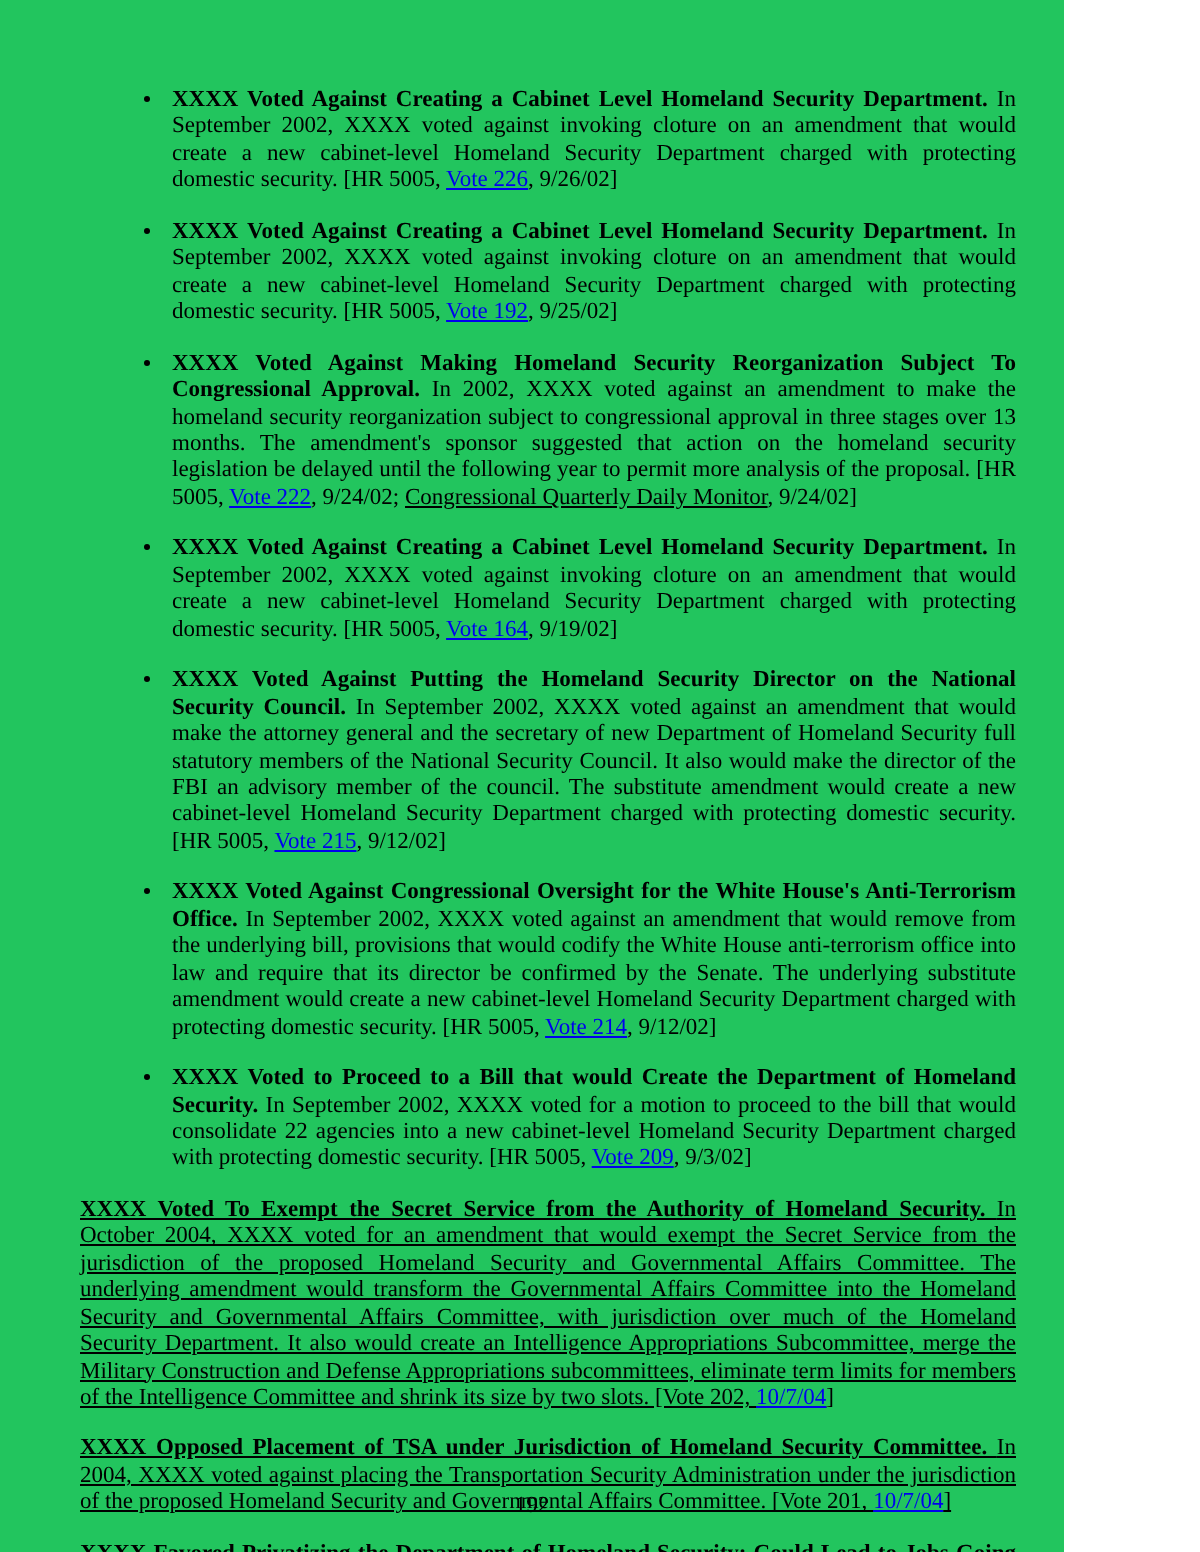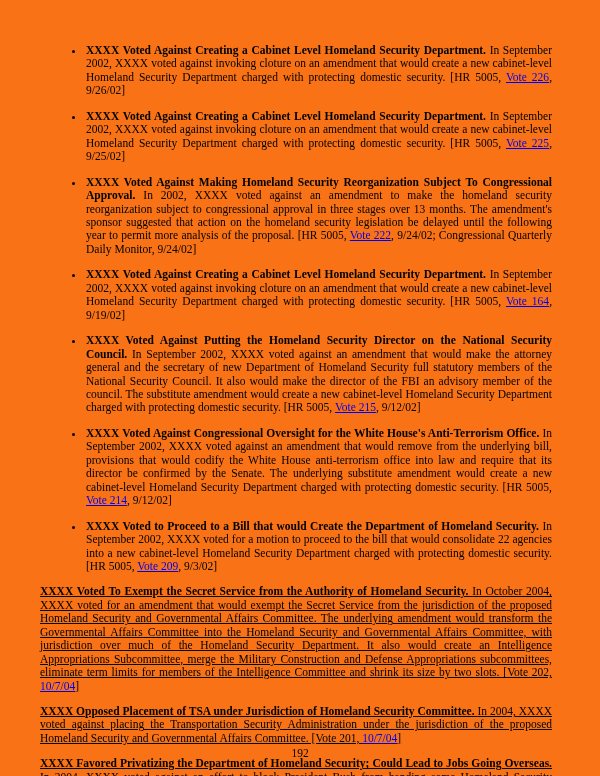--- a/index.html
+++ b/index.html
@@ -2,48 +2,48 @@
 <html><head>
 <meta charset="utf-8">
 <style>
   html, body {
     margin: 0;
     padding: 0;
     background: #ffffff;
   }
   .page {
     position: relative;
-    width: 600px;
+    width: 532px;
     height: 776px;
     box-sizing: border-box;
-    background: #f97316;
+    background: #22c55e;
     color: #000000;
     font-family: "Liberation Serif", "DejaVu Serif", serif;
     font-size: 11.5px;
     line-height: 1.17;
-    padding: 44px 48px 30px 40px;
+    padding: 44px 24px 30px 40px;
     overflow: hidden;
   }
   ul.bullets {
     margin: 0;
     padding: 0 0 0 45px;
     list-style: disc outside;
   }
   ul.bullets li {
     margin: 0 0 12px 0;
     padding-left: 1px;
     text-align: justify;
   }
   p.para {
     margin: 12px 0;
     text-align: justify;
     text-decoration: underline;
   }
   .b { font-weight: bold; }
-  .ul { }
+  .ul { text-decoration: underline; }
   a.link {
     color: #0000EE;
     text-decoration: underline;
     cursor: pointer;
   }
   .footer {
     position: absolute;
     left: 0;
     right: 0;
     bottom: 16px;
@@ -51,21 +51,21 @@
     font-size: 11.5px;
   }
 </style>
 </head>
 <body>
 
 <div class="page">
 
   <ul class="bullets">
     <li><span class="b">XXXX Voted Against Creating a Cabinet Level Homeland Security Department. </span><span>In September 2002, XXXX voted against invoking cloture on an amendment that would create a new cabinet-level Homeland Security Department charged with protecting domestic security. [HR 5005, </span><a class="link" href="#">Vote 226</a><span>, 9/26/02]</span></li>
-    <li><span class="b">XXXX Voted Against Creating a Cabinet Level Homeland Security Department. </span><span>In September 2002, XXXX voted against invoking cloture on an amendment that would create a new cabinet-level Homeland Security Department charged with protecting domestic security. [HR 5005, </span><a class="link" href="#">Vote 225</a><span>, 9/25/02]</span></li>
+    <li><span class="b">XXXX Voted Against Creating a Cabinet Level Homeland Security Department. </span><span>In September 2002, XXXX voted against invoking cloture on an amendment that would create a new cabinet-level Homeland Security Department charged with protecting domestic security. [HR 5005, </span><a class="link" href="#">Vote 192</a><span>, 9/25/02]</span></li>
     <li><span class="b">XXXX Voted Against Making Homeland Security Reorganization Subject To Congressional Approval. </span><span>In 2002, XXXX voted against an amendment to make the homeland security reorganization subject to congressional approval in three stages over 13 months. The amendment's sponsor suggested that action on the homeland security legislation be delayed until the following year to permit more analysis of the proposal. [HR 5005, </span><a class="link" href="#">Vote 222</a><span>, 9/24/02; </span><span class="ul">Congressional Quarterly Daily Monitor</span><span>, 9/24/02]</span></li>
     <li><span class="b">XXXX Voted Against Creating a Cabinet Level Homeland Security Department. </span><span>In September 2002, XXXX voted against invoking cloture on an amendment that would create a new cabinet-level Homeland Security Department charged with protecting domestic security. [HR 5005, </span><a class="link" href="#">Vote 164</a><span>, 9/19/02]</span></li>
     <li><span class="b">XXXX Voted Against Putting the Homeland Security Director on the National Security Council. </span><span>In September 2002, XXXX voted against an amendment that would make the attorney general and the secretary of new Department of Homeland Security full statutory members of the National Security Council. It also would make the director of the FBI an advisory member of the council. The substitute amendment would create a new cabinet-level Homeland Security Department charged with protecting domestic security. [HR 5005, </span><a class="link" href="#">Vote 215</a><span>, 9/12/02]</span></li>
     <li><span class="b">XXXX Voted Against Congressional Oversight for the White House's Anti-Terrorism Office. </span><span>In September 2002, XXXX voted against an amendment that would remove from the underlying bill, provisions that would codify the White House anti-terrorism office into law and require that its director be confirmed by the Senate. The underlying substitute amendment would create a new cabinet-level Homeland Security Department charged with protecting domestic security. [HR 5005, </span><a class="link" href="#">Vote 214</a><span>, 9/12/02]</span></li>
     <li><span class="b">XXXX Voted to Proceed to a Bill that would Create the Department of Homeland Security. </span><span>In September 2002, XXXX voted for a motion to proceed to the bill that would consolidate 22 agencies into a new cabinet-level Homeland Security Department charged with protecting domestic security. [HR 5005, </span><a class="link" href="#">Vote 209</a><span>, 9/3/02]</span></li>
   </ul>
 
   <p class="para"><span class="b">XXXX Voted To Exempt the Secret Service from the Authority of Homeland Security. </span><span>In October 2004, XXXX voted for an amendment that would exempt the Secret Service from the jurisdiction of the proposed Homeland Security and Governmental Affairs Committee. The underlying amendment would transform the Governmental Affairs Committee into the Homeland Security and Governmental Affairs Committee, with jurisdiction over much of the Homeland Security Department. It also would create an Intelligence Appropriations Subcommittee, merge the Military Construction and Defense Appropriations subcommittees, eliminate term limits for members of the Intelligence Committee and shrink its size by two slots. [Vote 202, </span><a class="link" href="#">10/7/04</a><span>]</span></p>
   <p class="para"><span class="b">XXXX Opposed Placement of TSA under Jurisdiction of Homeland Security Committee. </span><span>In 2004, XXXX voted against placing the Transportation Security Administration under the jurisdiction of the proposed Homeland Security and Governmental Affairs Committee.  [Vote 201, </span><a class="link" href="#">10/7/04</a><span>]</span></p>
   <p class="para"><span class="b">XXXX Favored Privatizing the Department of Homeland Security; Could Lead to Jobs Going Overseas. </span><span> In 2004, XXXX voted against an effort to block President Bush from handing some Homeland Security Department jobs to private companies, companies that could ship American jobs overseas. A victory for Democrats and labor unions representing federal workers, the 49-47 vote was an embarrassing setback for Republicans and further snarled efforts by GOP leaders to adjourn Congress for the year in October, before the Nov. 2 elections.  [HR 4567, </span></p>

